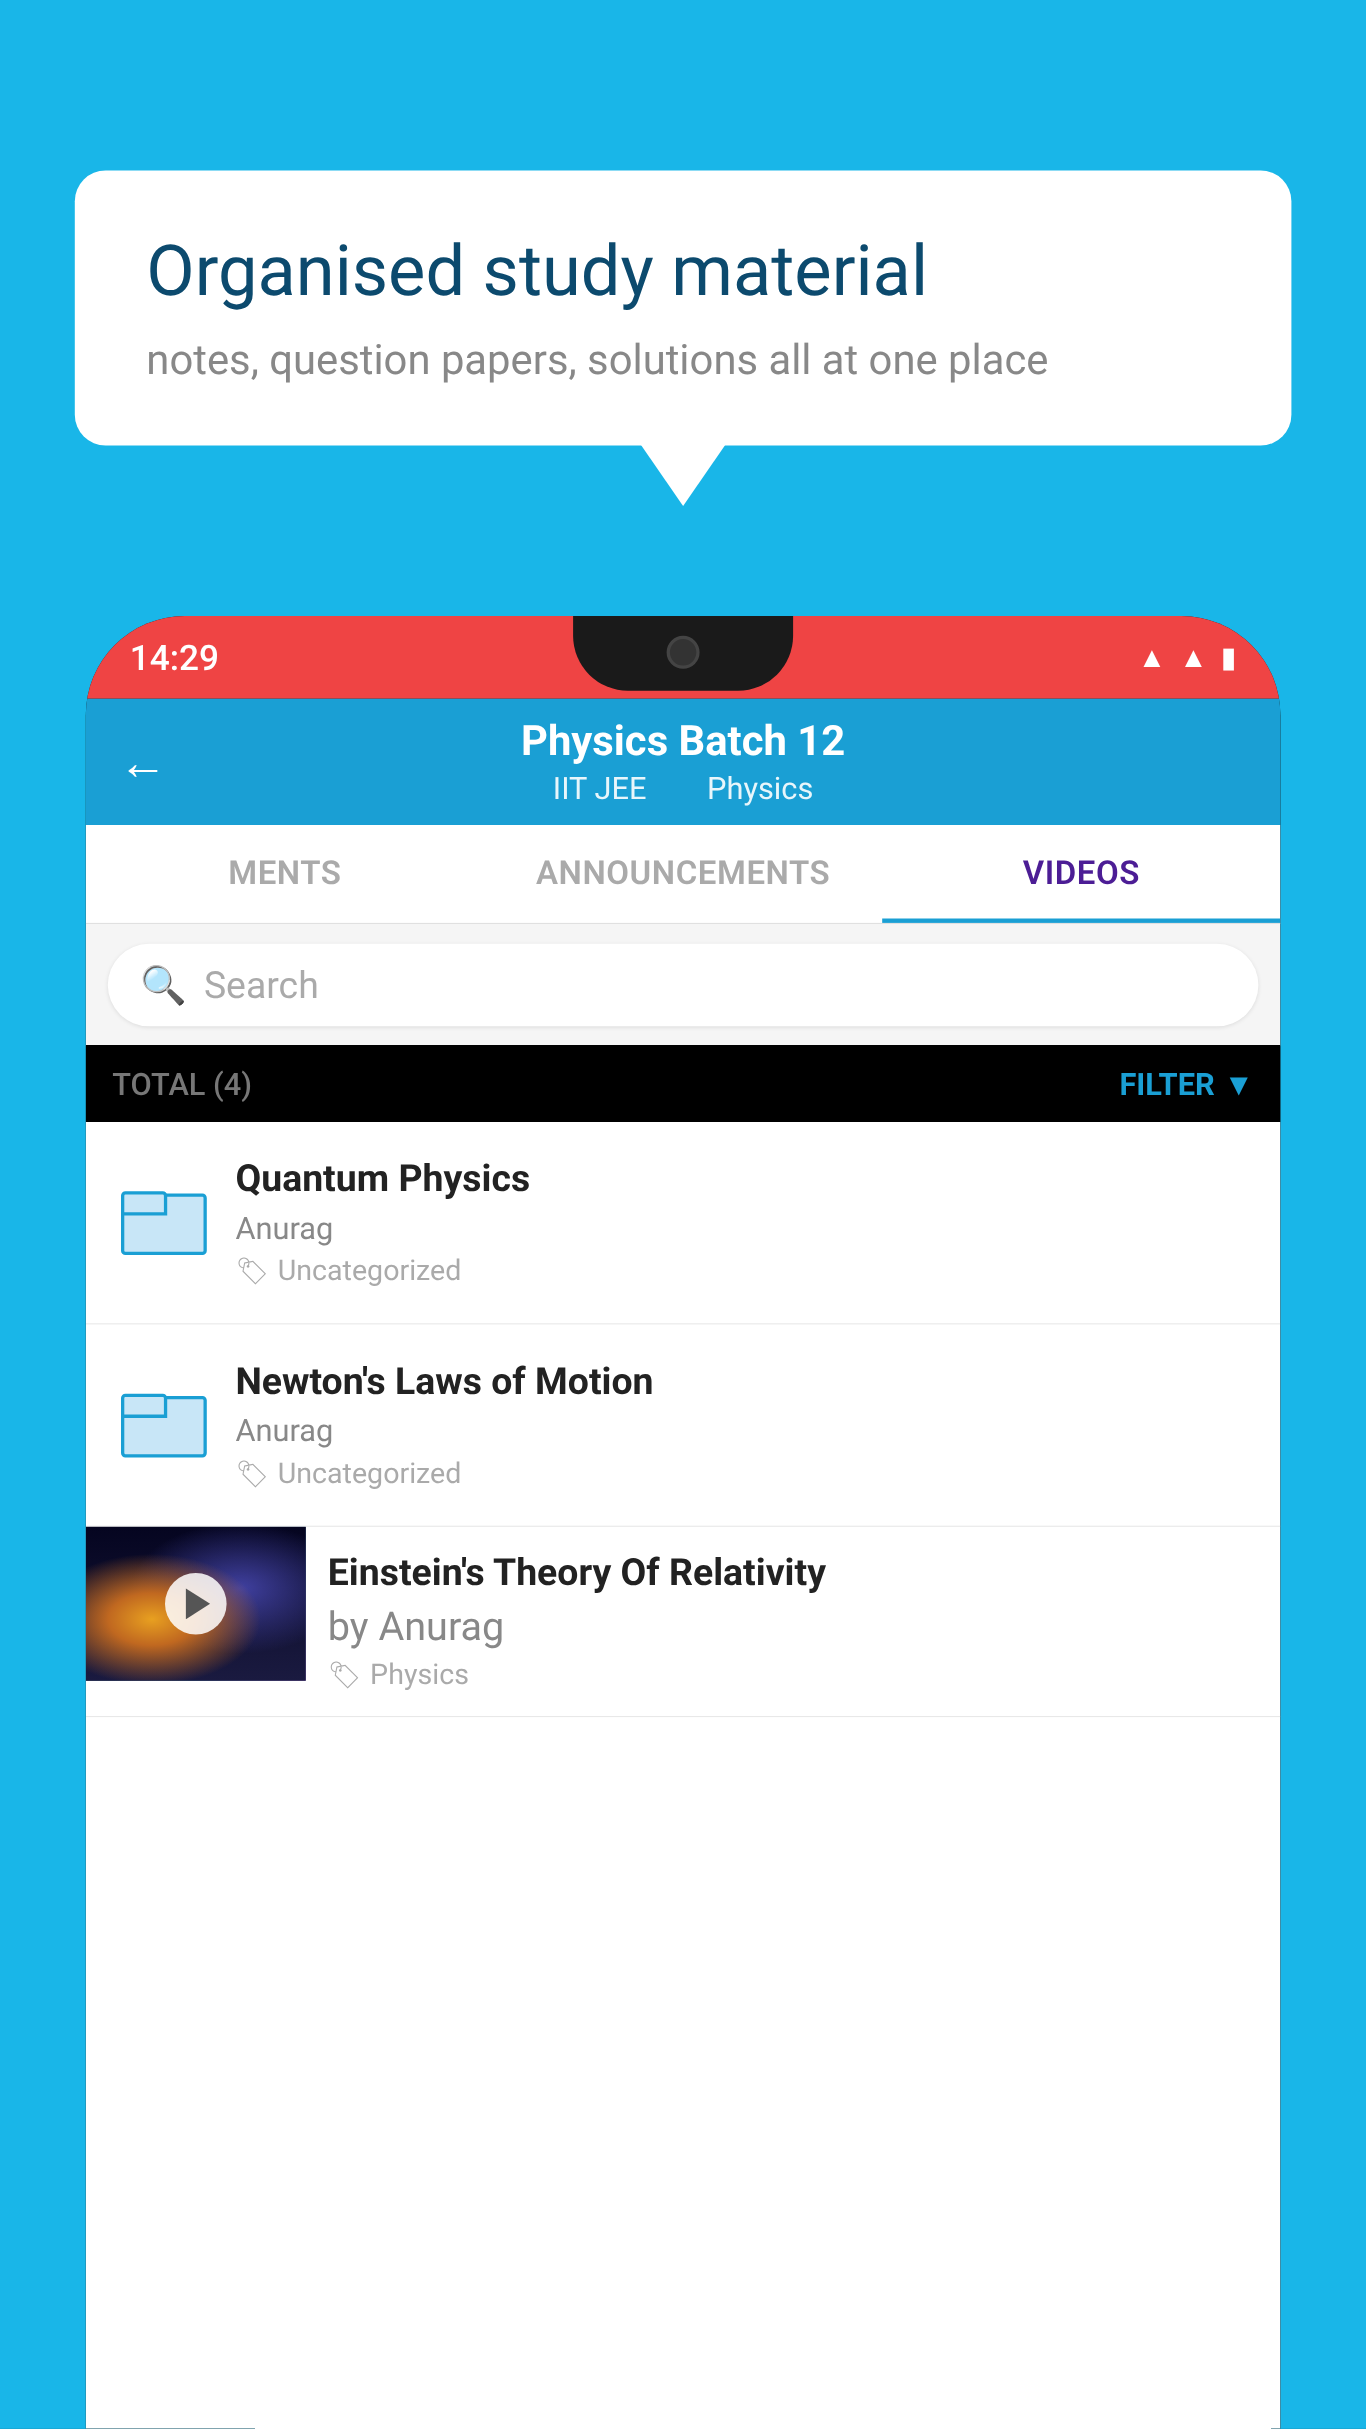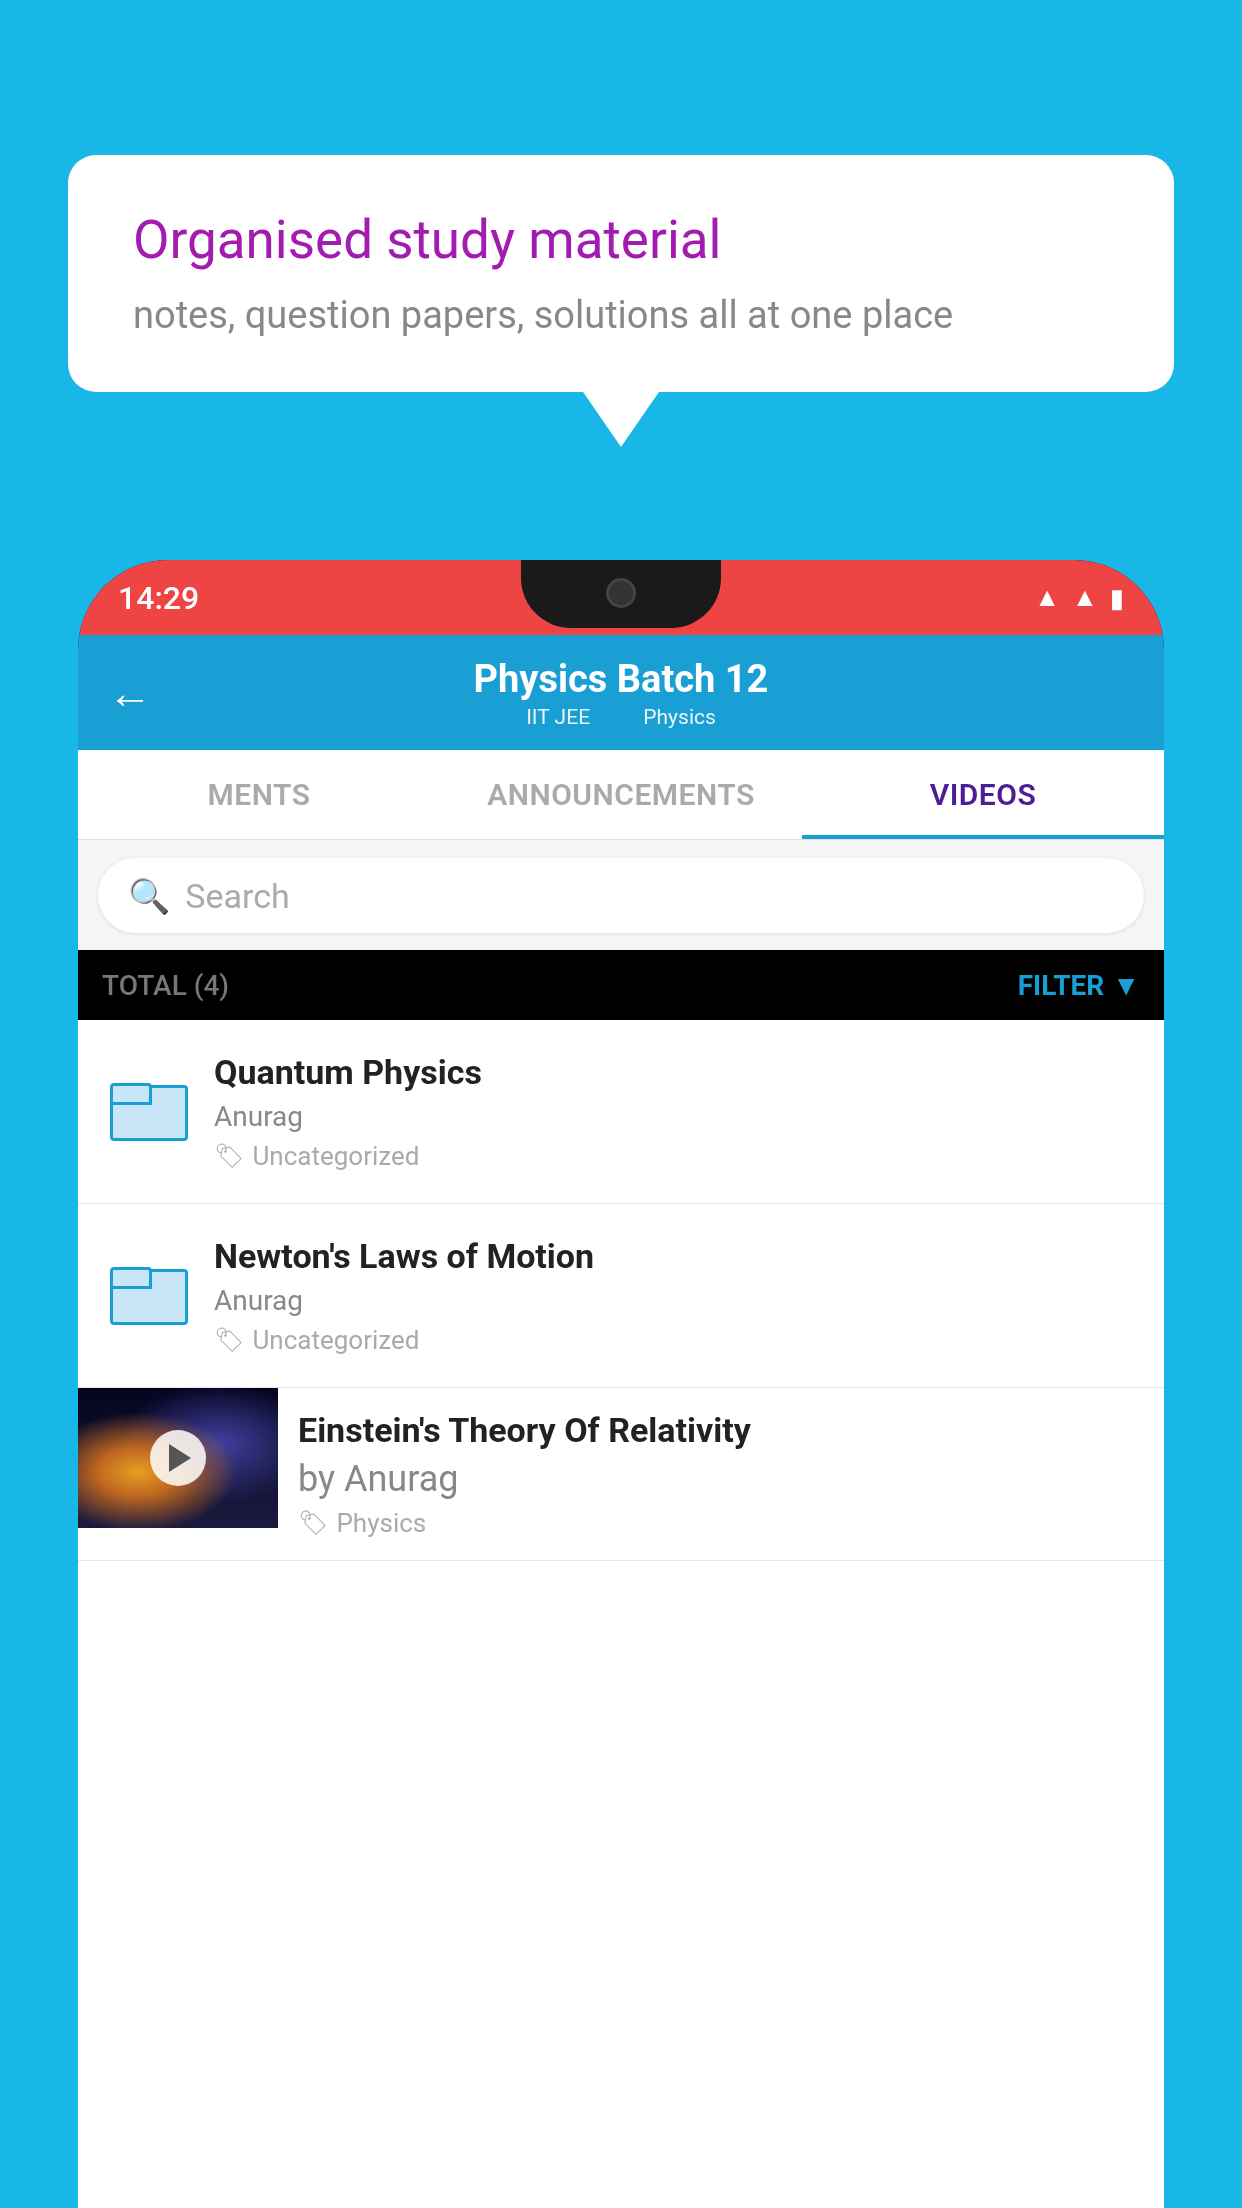--- a/index.html
+++ b/index.html
@@ -32,23 +32,23 @@
       left: 50%;
       transform: translateX(-50%);
       width: 0;
       height: 0;
       border-left: 40px solid transparent;
       border-right: 40px solid transparent;
       border-top: 58px solid white;
     }
 
     .bubble-title {
-      font-size: 53px;
+      font-size: 64px;
       font-weight: 400;
-      color: #a21caf;
+      color: #0c4a6e;
       line-height: 1.15;
       margin-bottom: 22px;
     }
 
     .bubble-subtitle {
       font-size: 38px;
       color: #888;
       font-weight: 400;
     }
 
@@ -148,21 +148,21 @@
     }
 
     .header-title {
       color: white;
       font-size: 38px;
       font-weight: 700;
     }
 
     .header-subtitle {
       color: rgba(255,255,255,0.9);
-      font-size: 21px;
+      font-size: 28px;
       margin-top: 4px;
     }
 
     .header-subtitle span {
       margin: 0 12px;
     }
 
     
     .tabs-bar {
       position: absolute;

